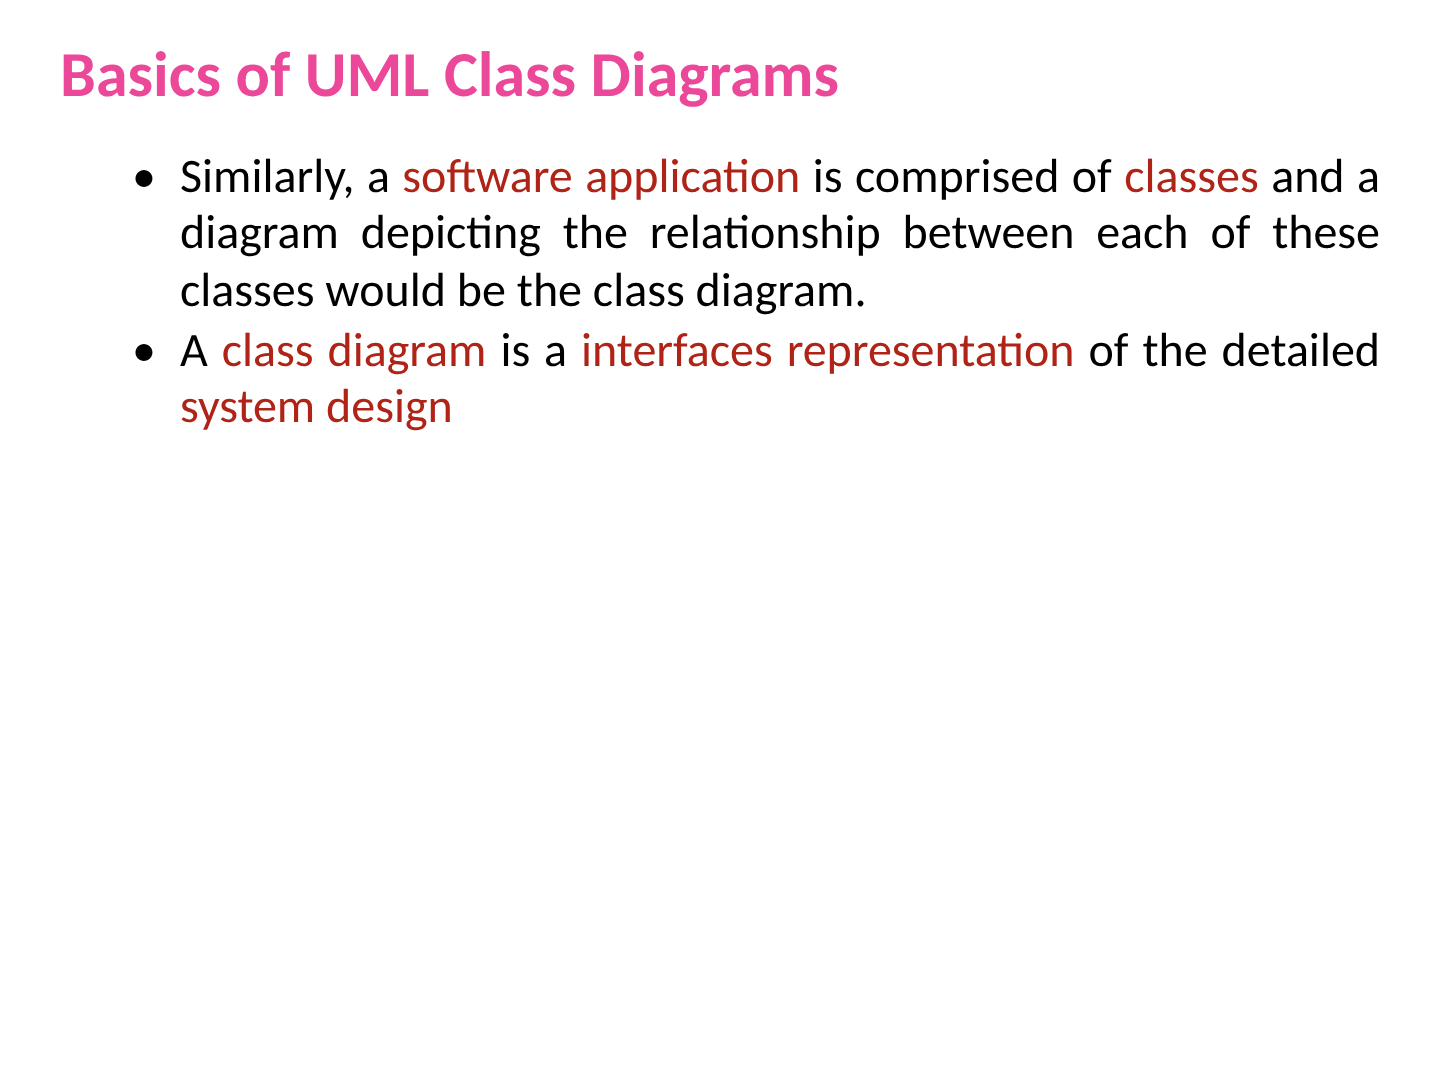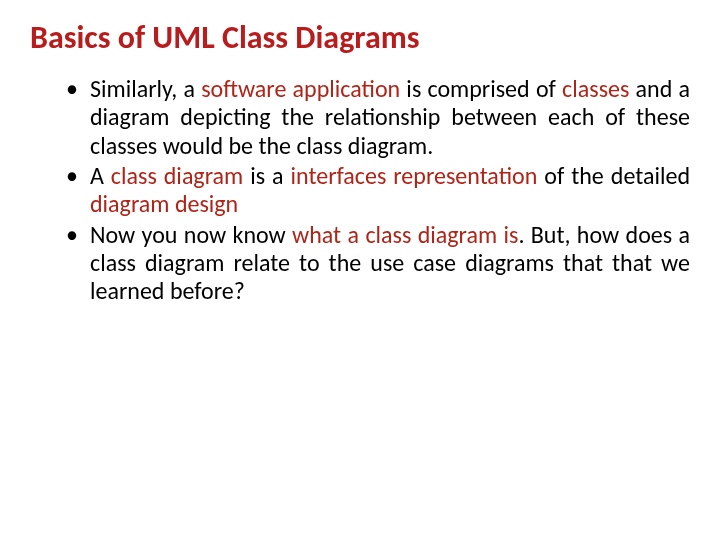--- a/index.html
+++ b/index.html
@@ -1,32 +1,29 @@
 <!DOCTYPE html>
 <html><head>
 <meta charset="utf-8">
 <style>
   * { margin: 0; padding: 0; box-sizing: border-box; }
   html, body { width: 720px; height: 540px; background: #fff; font-family: Calibri, "Segoe UI", Arial, sans-serif; }
   .slide { width: 720px; height: 540px; padding: 18px 30px 20px 30px; position: relative; }
-  .title { font-size: 32px; font-weight: 700; color: #b91c1c; margin-bottom: 18px; }
+  .title { font-size: 32px; font-weight: 700; color: #ec4899; margin-bottom: 18px; }
   .bullets { list-style: none; padding-left: 36px; }
   .bullets li { position: relative; font-size: 24px; line-height: 1.18; color: #000; text-align: justify; margin-bottom: 2px; margin-left: 24px; }
   .bullets li::before { content: "•"; position: absolute; left: -24px; top: 0; font-size: 24px; color: #000; }
   .red { color: #b02418; }
 </style>
 </head>
 <body>
 
 <div class="slide">
   <h1 class="title">Basics of UML Class Diagrams</h1>
   <ul class="bullets">
     <li>
       <span>Similarly, a </span><span class="red">software application</span><span> is comprised of </span><span class="red">classes</span><span> and a diagram depicting the relationship between each of these classes would be the class diagram.</span>
     </li>
     <li>
-      <span>A </span><span class="red">class diagram</span><span> is a </span><span class="red">interfaces representation</span><span> of the detailed </span><span class="red">diagram design</span>
-    </li>
-    <li>
-      <span>Now you now know </span><span class="red">what a class diagram is</span><span>. But, how does a class diagram relate to the use case diagrams that that we learned before?</span>
+      <span>A </span><span class="red">class diagram</span><span> is a </span><span class="red">interfaces representation</span><span> of the detailed </span><span class="red">system design</span>
     </li>
   </ul>
 </div>
 
 </body></html>

